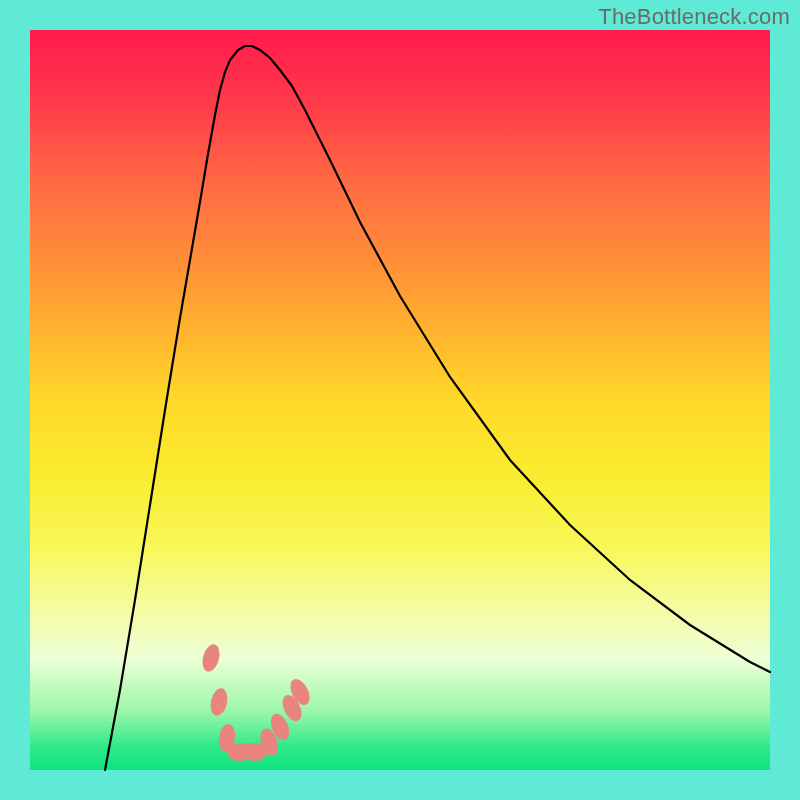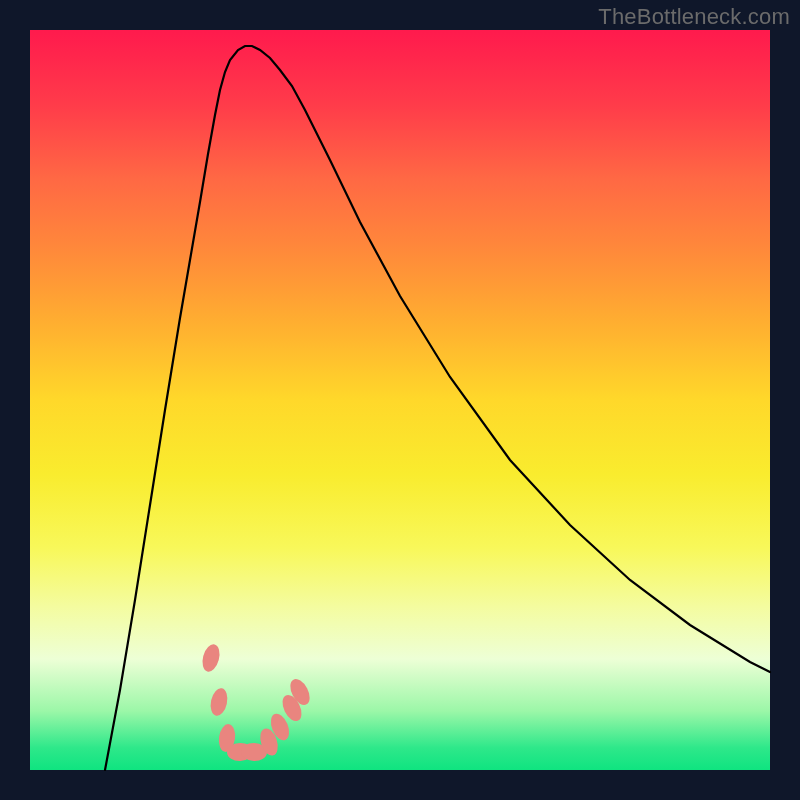--- a/index.html
+++ b/index.html
@@ -1,20 +1,20 @@
 <!DOCTYPE html>
 <html><head>
 <meta charset="utf-8">
 <style>
   * { margin: 0; padding: 0; box-sizing: border-box; }
   html, body { width: 800px; height: 800px; overflow: hidden; }
   .frame {
     width: 800px;
     height: 800px;
-    background: #0f172a;
+    background: #5eead4;
     position: relative;
   }
   .plot-area {
     position: absolute;
     left: 30px;
     top: 30px;
     width: 740px;
     height: 740px;
     background: linear-gradient(to bottom,
       #ff1a4d 0%,

